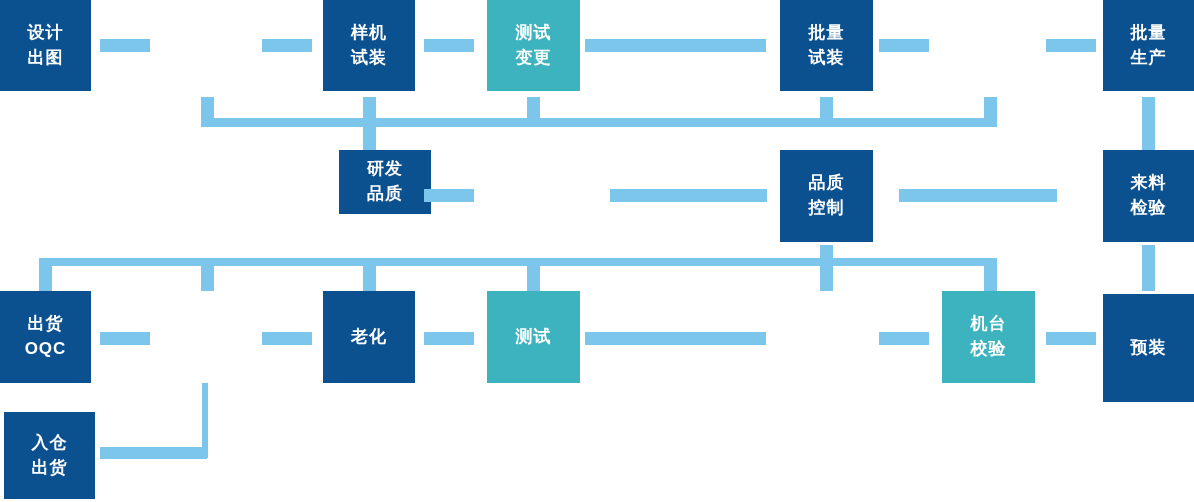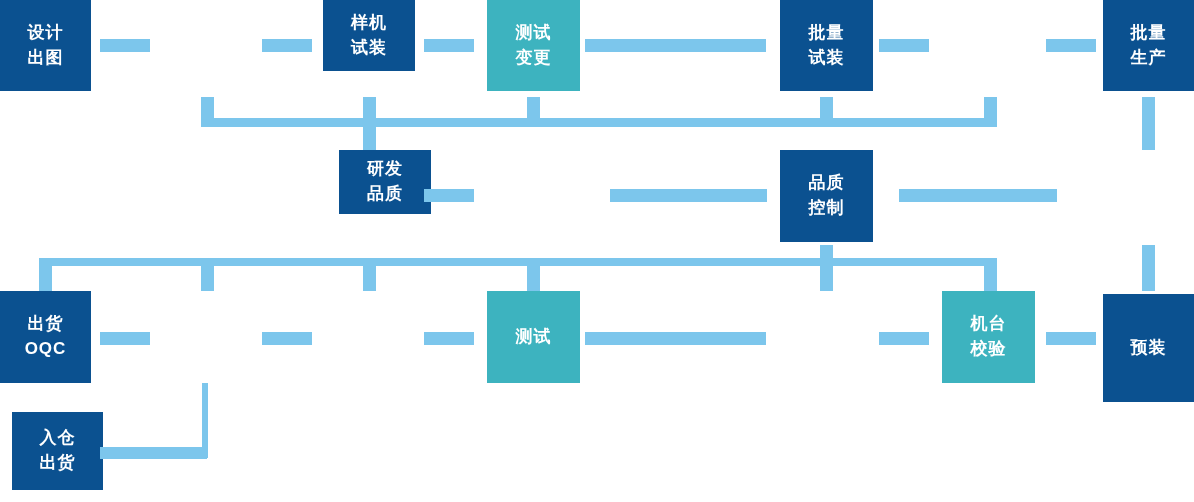--- a/index.html
+++ b/index.html
@@ -21,21 +21,21 @@
 </style>
 </head>
 <body>
 
 <div class="canvas">
 
   <div class="node dark" style="left:0px;top:0px;width:91px;height:91px">
       <span class="label">设计
 出图</span>
     </div>
-  <div class="node dark" style="left:323px;top:0px;width:92px;height:71px">
+  <div class="node dark" style="left:323px;top:0px;width:92px;height:91px">
       <span class="label">样机
 试装</span>
     </div>
   <div class="node teal" style="left:487px;top:0px;width:93px;height:91px">
       <span class="label">测试
 变更</span>
     </div>
   <div class="node dark" style="left:780px;top:0px;width:93px;height:91px">
       <span class="label">批量
 试装</span>
@@ -46,37 +46,44 @@
     </div>
 
   <div class="node dark" style="left:339px;top:150px;width:92px;height:64px">
       <span class="label">研发
 品质</span>
     </div>
   <div class="node dark" style="left:780px;top:150px;width:93px;height:92px">
       <span class="label">品质
 控制</span>
     </div>
+  <div class="node dark" style="left:1103px;top:150px;width:91px;height:92px">
+      <span class="label">来料
+检验</span>
+    </div>
 
   <div class="node dark" style="left:0px;top:291px;width:91px;height:92px">
       <span class="label">出货
 OQC</span>
+    </div>
+  <div class="node dark" style="left:323px;top:291px;width:92px;height:92px">
+      <span class="label">老化</span>
     </div>
   <div class="node teal" style="left:487px;top:291px;width:93px;height:92px">
       <span class="label">测试</span>
     </div>
   <div class="node teal" style="left:942px;top:291px;width:93px;height:92px">
       <span class="label">机台
 校验</span>
     </div>
   <div class="node dark" style="left:1103px;top:294px;width:91px;height:108px">
       <span class="label">预装</span>
     </div>
 
-  <div class="node dark" style="left:12px;top:412px;width:91px;height:78px">
+  <div class="node dark" style="left:4px;top:412px;width:91px;height:87px">
       <span class="label">入仓
 出货</span>
     </div>
 
   <div class="hc" style="left:100px;top:39px;width:50px"></div>
   <div class="hc" style="left:262px;top:39px;width:50px"></div>
   <div class="hc" style="left:424px;top:39px;width:50px"></div>
   <div class="hc" style="left:585px;top:39px;width:181px"></div>
   <div class="hc" style="left:879px;top:39px;width:50px"></div>
   <div class="hc" style="left:1046px;top:39px;width:50px"></div>

